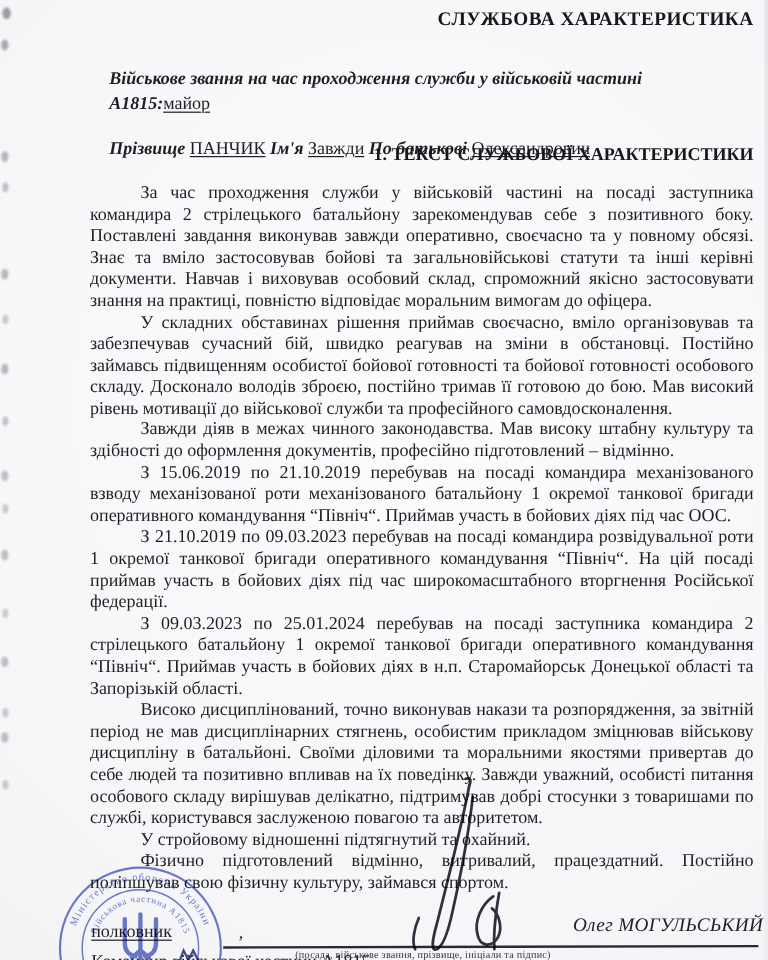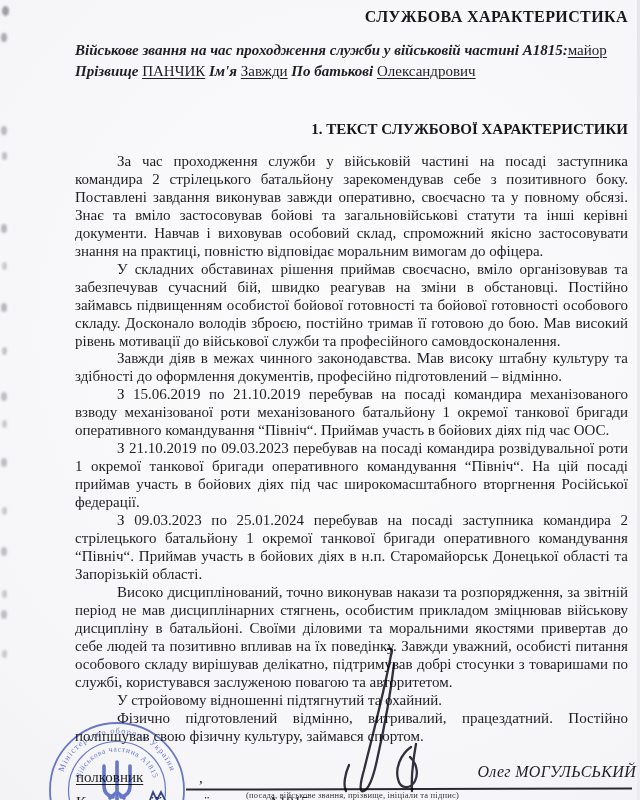--- a/index.html
+++ b/index.html
@@ -4,21 +4,21 @@
 <style>
   html,body{margin:0;padding:0;background:#e9e9ec;}
   .page{
     position:relative;width:640px;height:800px;overflow:hidden;
     background:radial-gradient(125% 105% at 55% 42%, #fcfcfd 0%, #f6f6f8 55%, #efeff3 88%, #eaeaee 100%);
     font-family:"Liberation Serif","DejaVu Serif",serif;color:#1e1e24;
   }
   .title{position:absolute;top:8px;left:75px;width:553px;margin:0;text-align:right;
     font-size:16px;font-weight:bold;letter-spacing:.4px;color:#17171c;}
   .header{position:absolute;top:40px;left:75px;width:556px;font-size:15px;line-height:21px;}
-  .header p{margin:0;}
+  .header p{margin:16px;}
   .lab{font-weight:bold;font-style:italic;}
   .u{text-decoration:underline;text-underline-offset:2px;text-decoration-thickness:1px;}
   .section-heading{position:absolute;top:121px;left:75px;width:553px;margin:0;text-align:right;
     font-size:15px;font-weight:bold;color:#17171c;}
   .body-text{position:absolute;top:153px;left:75px;width:553px;font-size:15px;line-height:17.95px;text-align:justify;}
   .body-text p{margin:0;text-indent:42px;}
   .cmd{position:absolute;left:76px;top:750px;font-size:15px;margin-top:44px;}
   .rank{position:absolute;left:76px;top:769px;font-size:15px;}
   .comma{position:absolute;left:199px;top:770px;font-size:15px;}
   .sig-line{position:absolute;left:186px;top:788px;width:446px;height:1.6px;background:#2a2a30;transform:rotate(-.15deg);}

